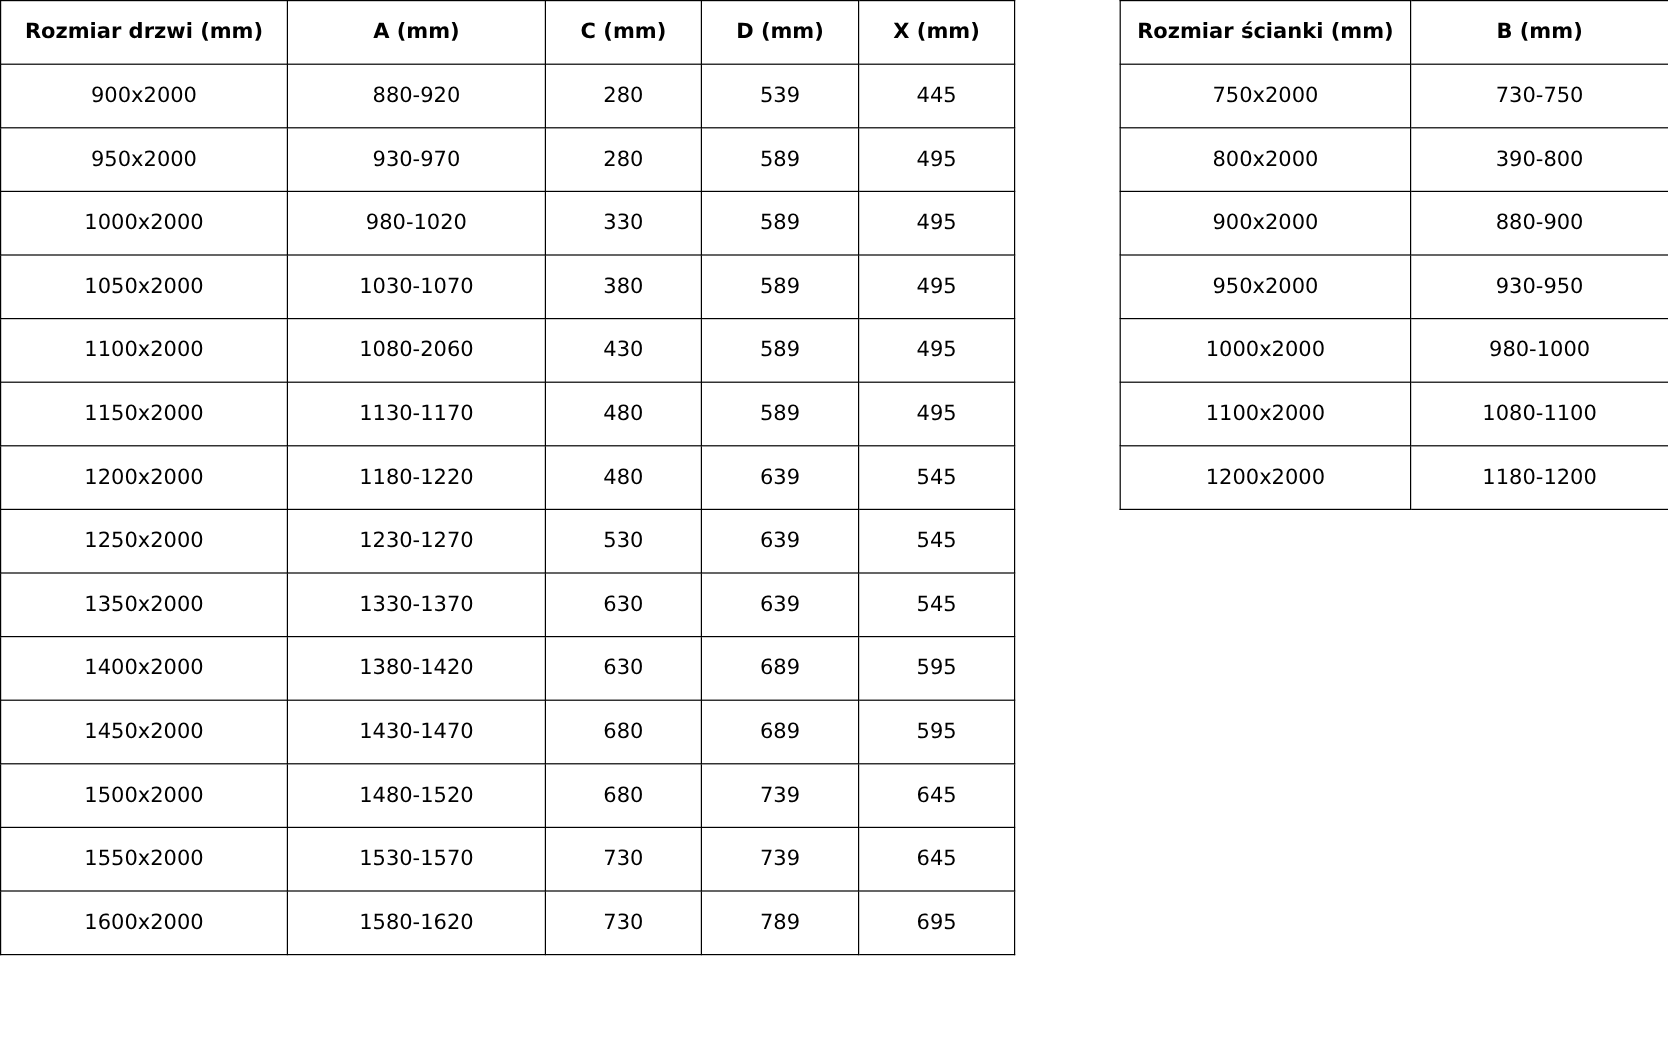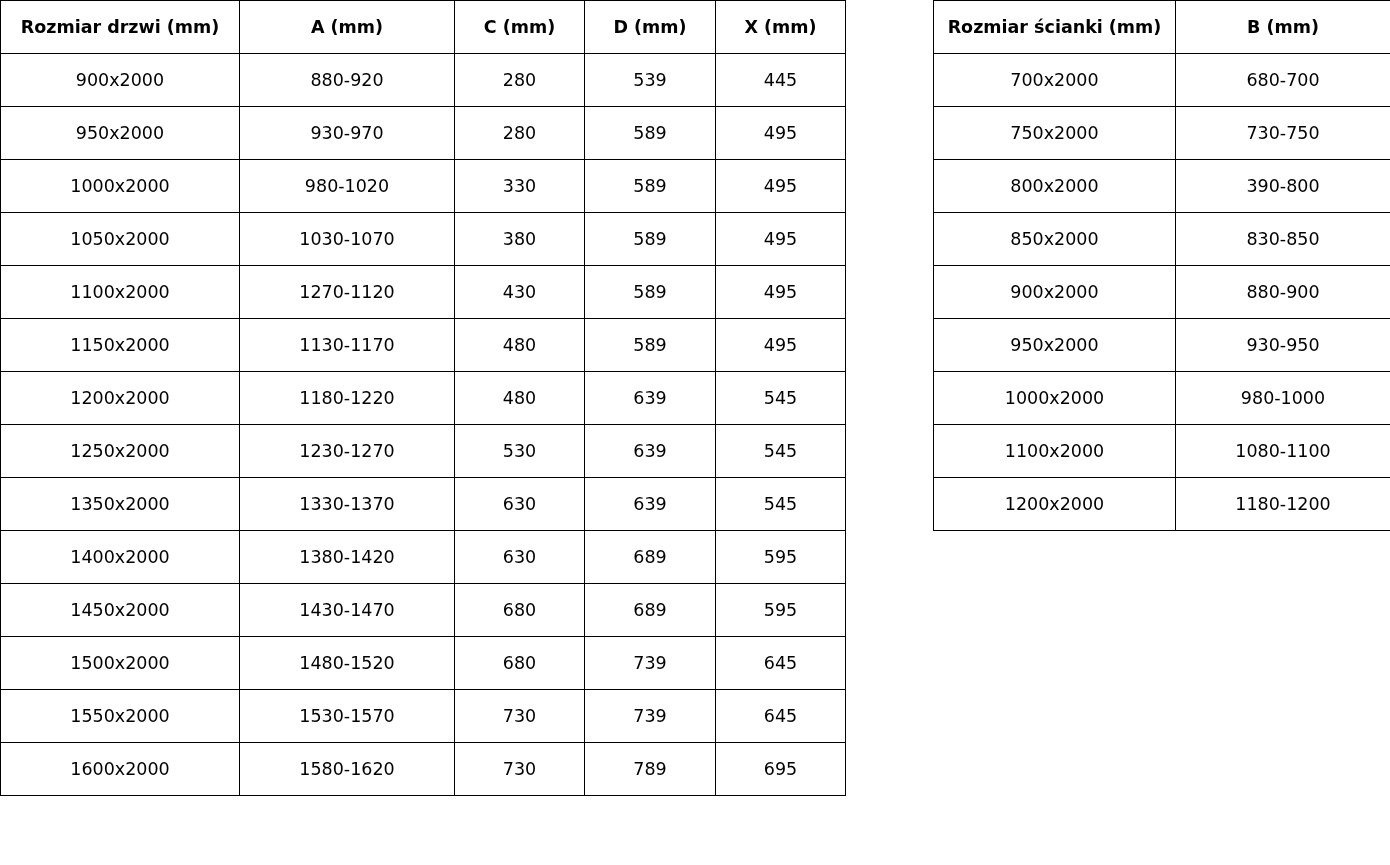--- a/index.html
+++ b/index.html
@@ -109,21 +109,21 @@
         </tr>
         <tr>
           <td>1050x2000</td>
           <td>1030-1070</td>
           <td>380</td>
           <td>589</td>
           <td>495</td>
         </tr>
         <tr>
           <td>1100x2000</td>
-          <td>1270-1120</td>
+          <td>1080-2060</td>
           <td>430</td>
           <td>589</td>
           <td>495</td>
         </tr>
         <tr>
           <td>1150x2000</td>
           <td>1130-1170</td>
           <td>480</td>
           <td>589</td>
           <td>495</td>
@@ -193,36 +193,28 @@
         <col class="w1">
     </colgroup>
     <thead>
       <tr id="wall-head-row">
           <th>Rozmiar ścianki (mm)</th>
           <th>B (mm)</th>
         </tr>
     </thead>
     <tbody id="wall-body">
         <tr>
-          <td>700x2000</td>
-          <td>680-700</td>
-        </tr>
-        <tr>
           <td>750x2000</td>
           <td>730-750</td>
         </tr>
         <tr>
           <td>800x2000</td>
           <td>390-800</td>
         </tr>
         <tr>
-          <td>850x2000</td>
-          <td>830-850</td>
-        </tr>
-        <tr>
           <td>900x2000</td>
           <td>880-900</td>
         </tr>
         <tr>
           <td>950x2000</td>
           <td>930-950</td>
         </tr>
         <tr>
           <td>1000x2000</td>
           <td>980-1000</td>

